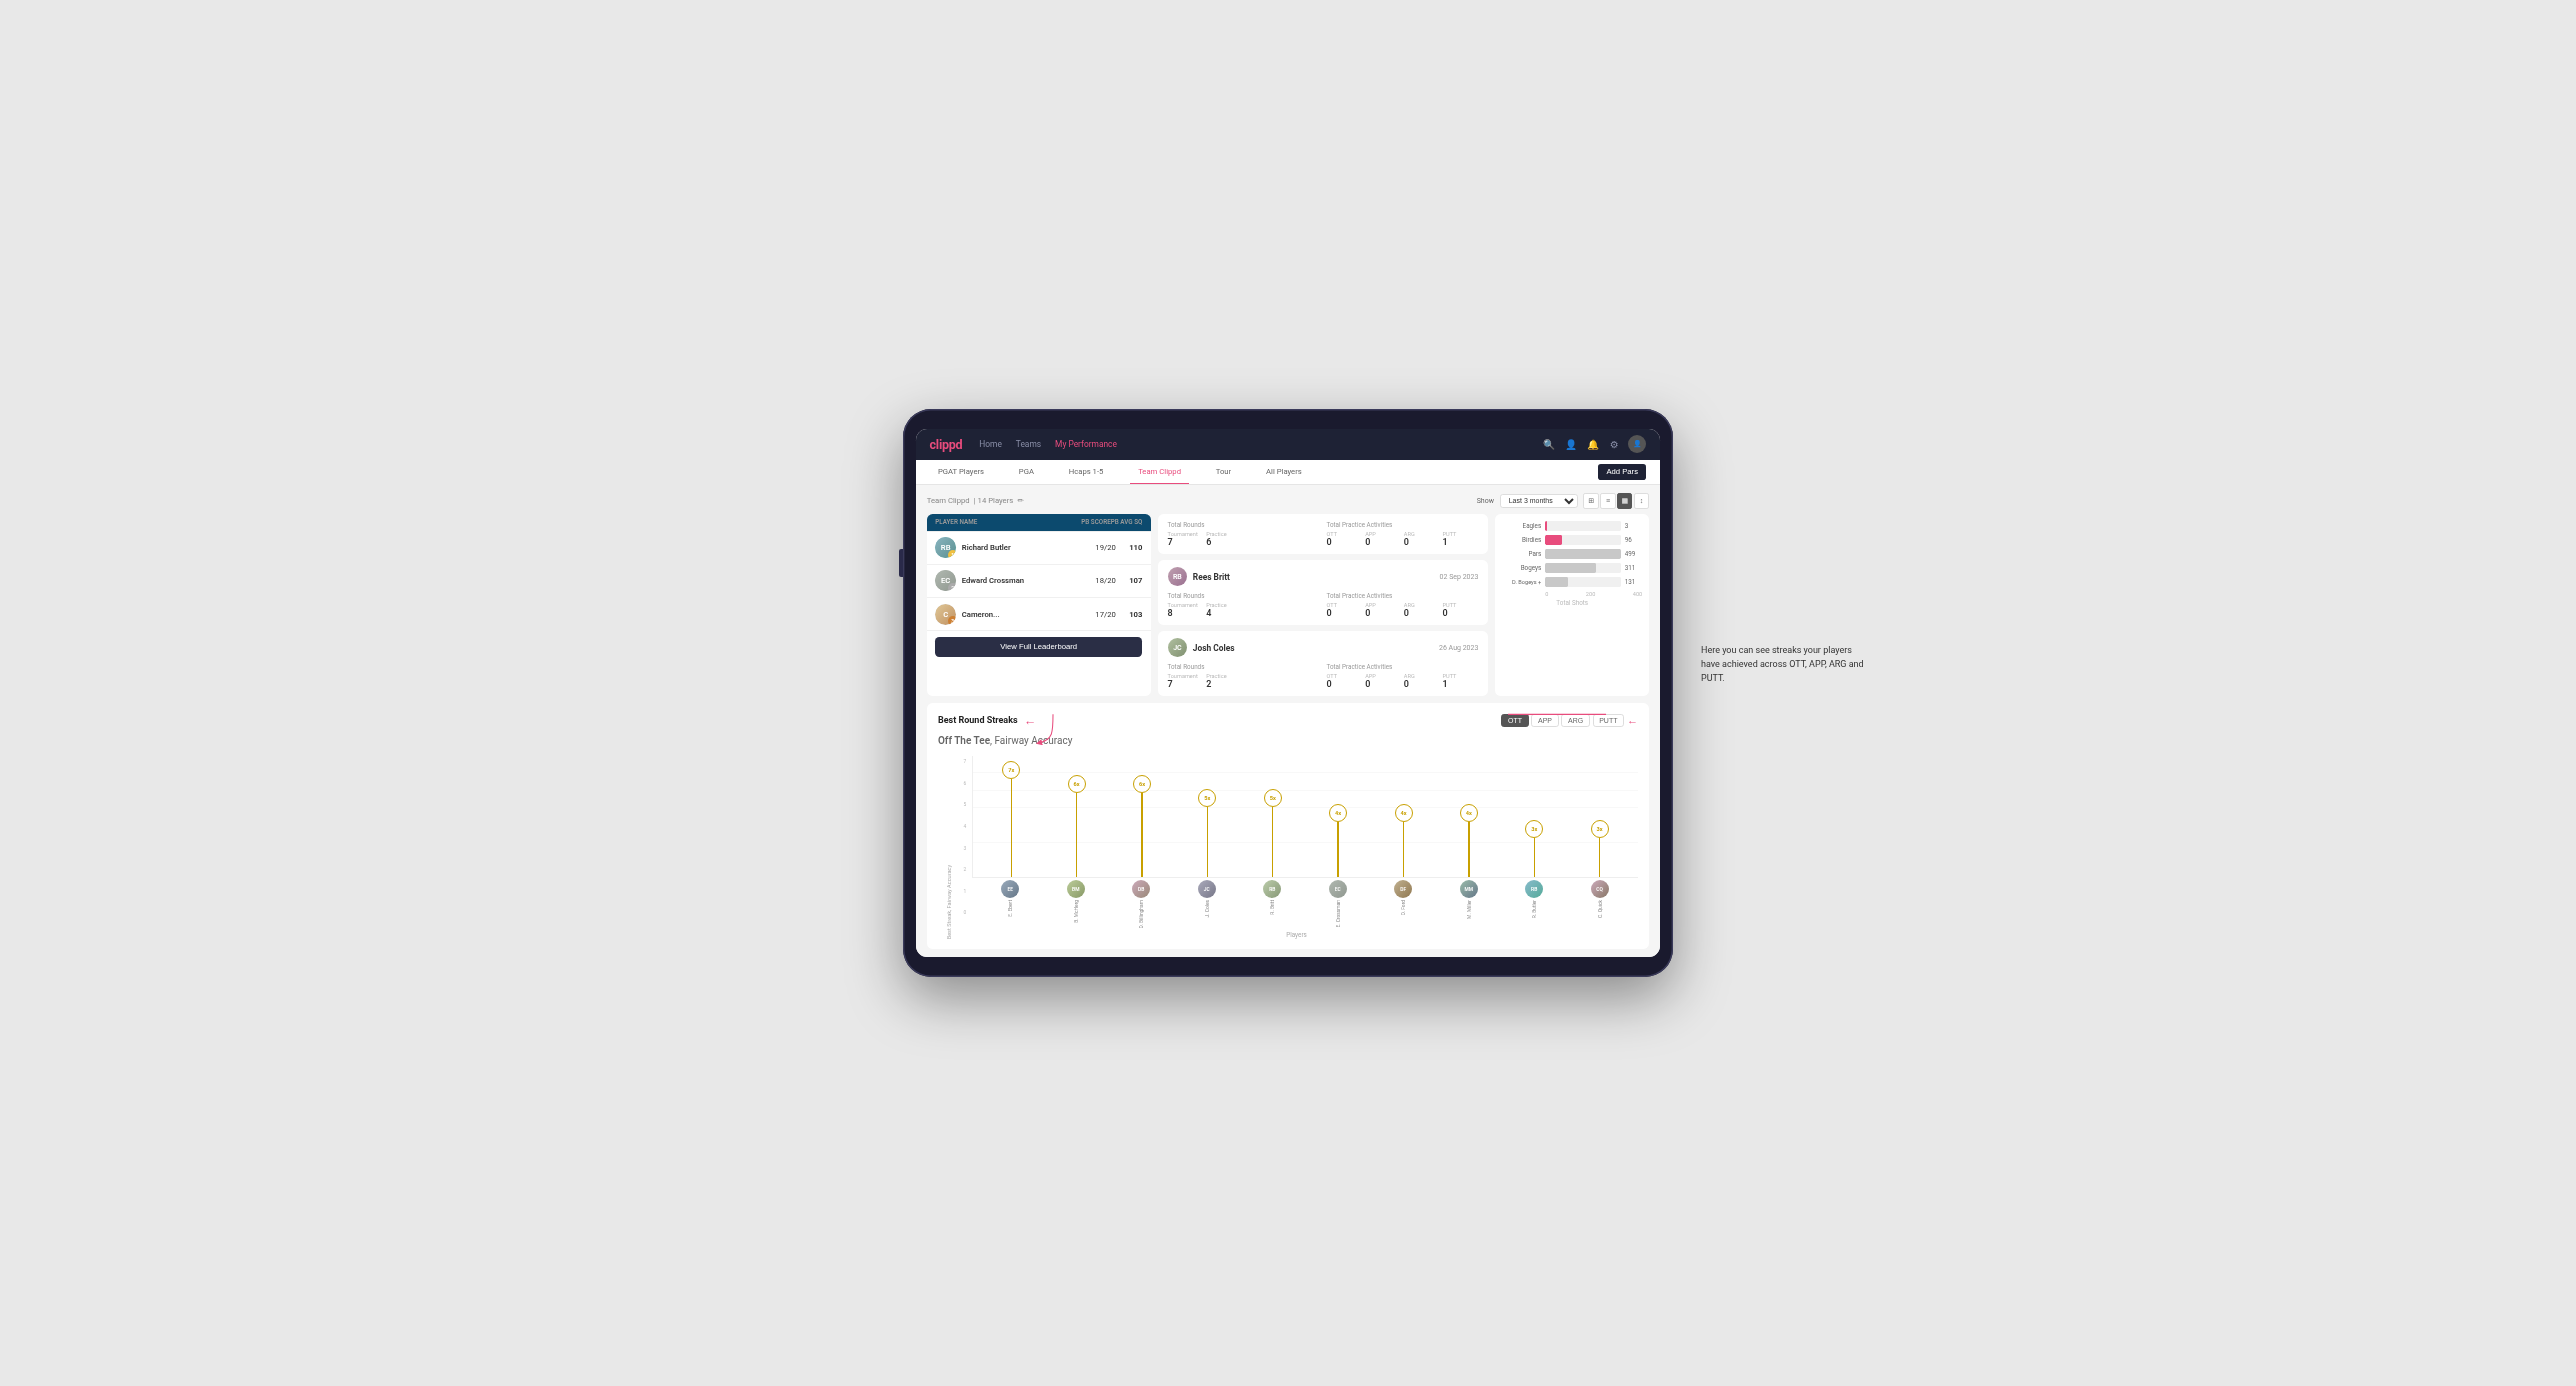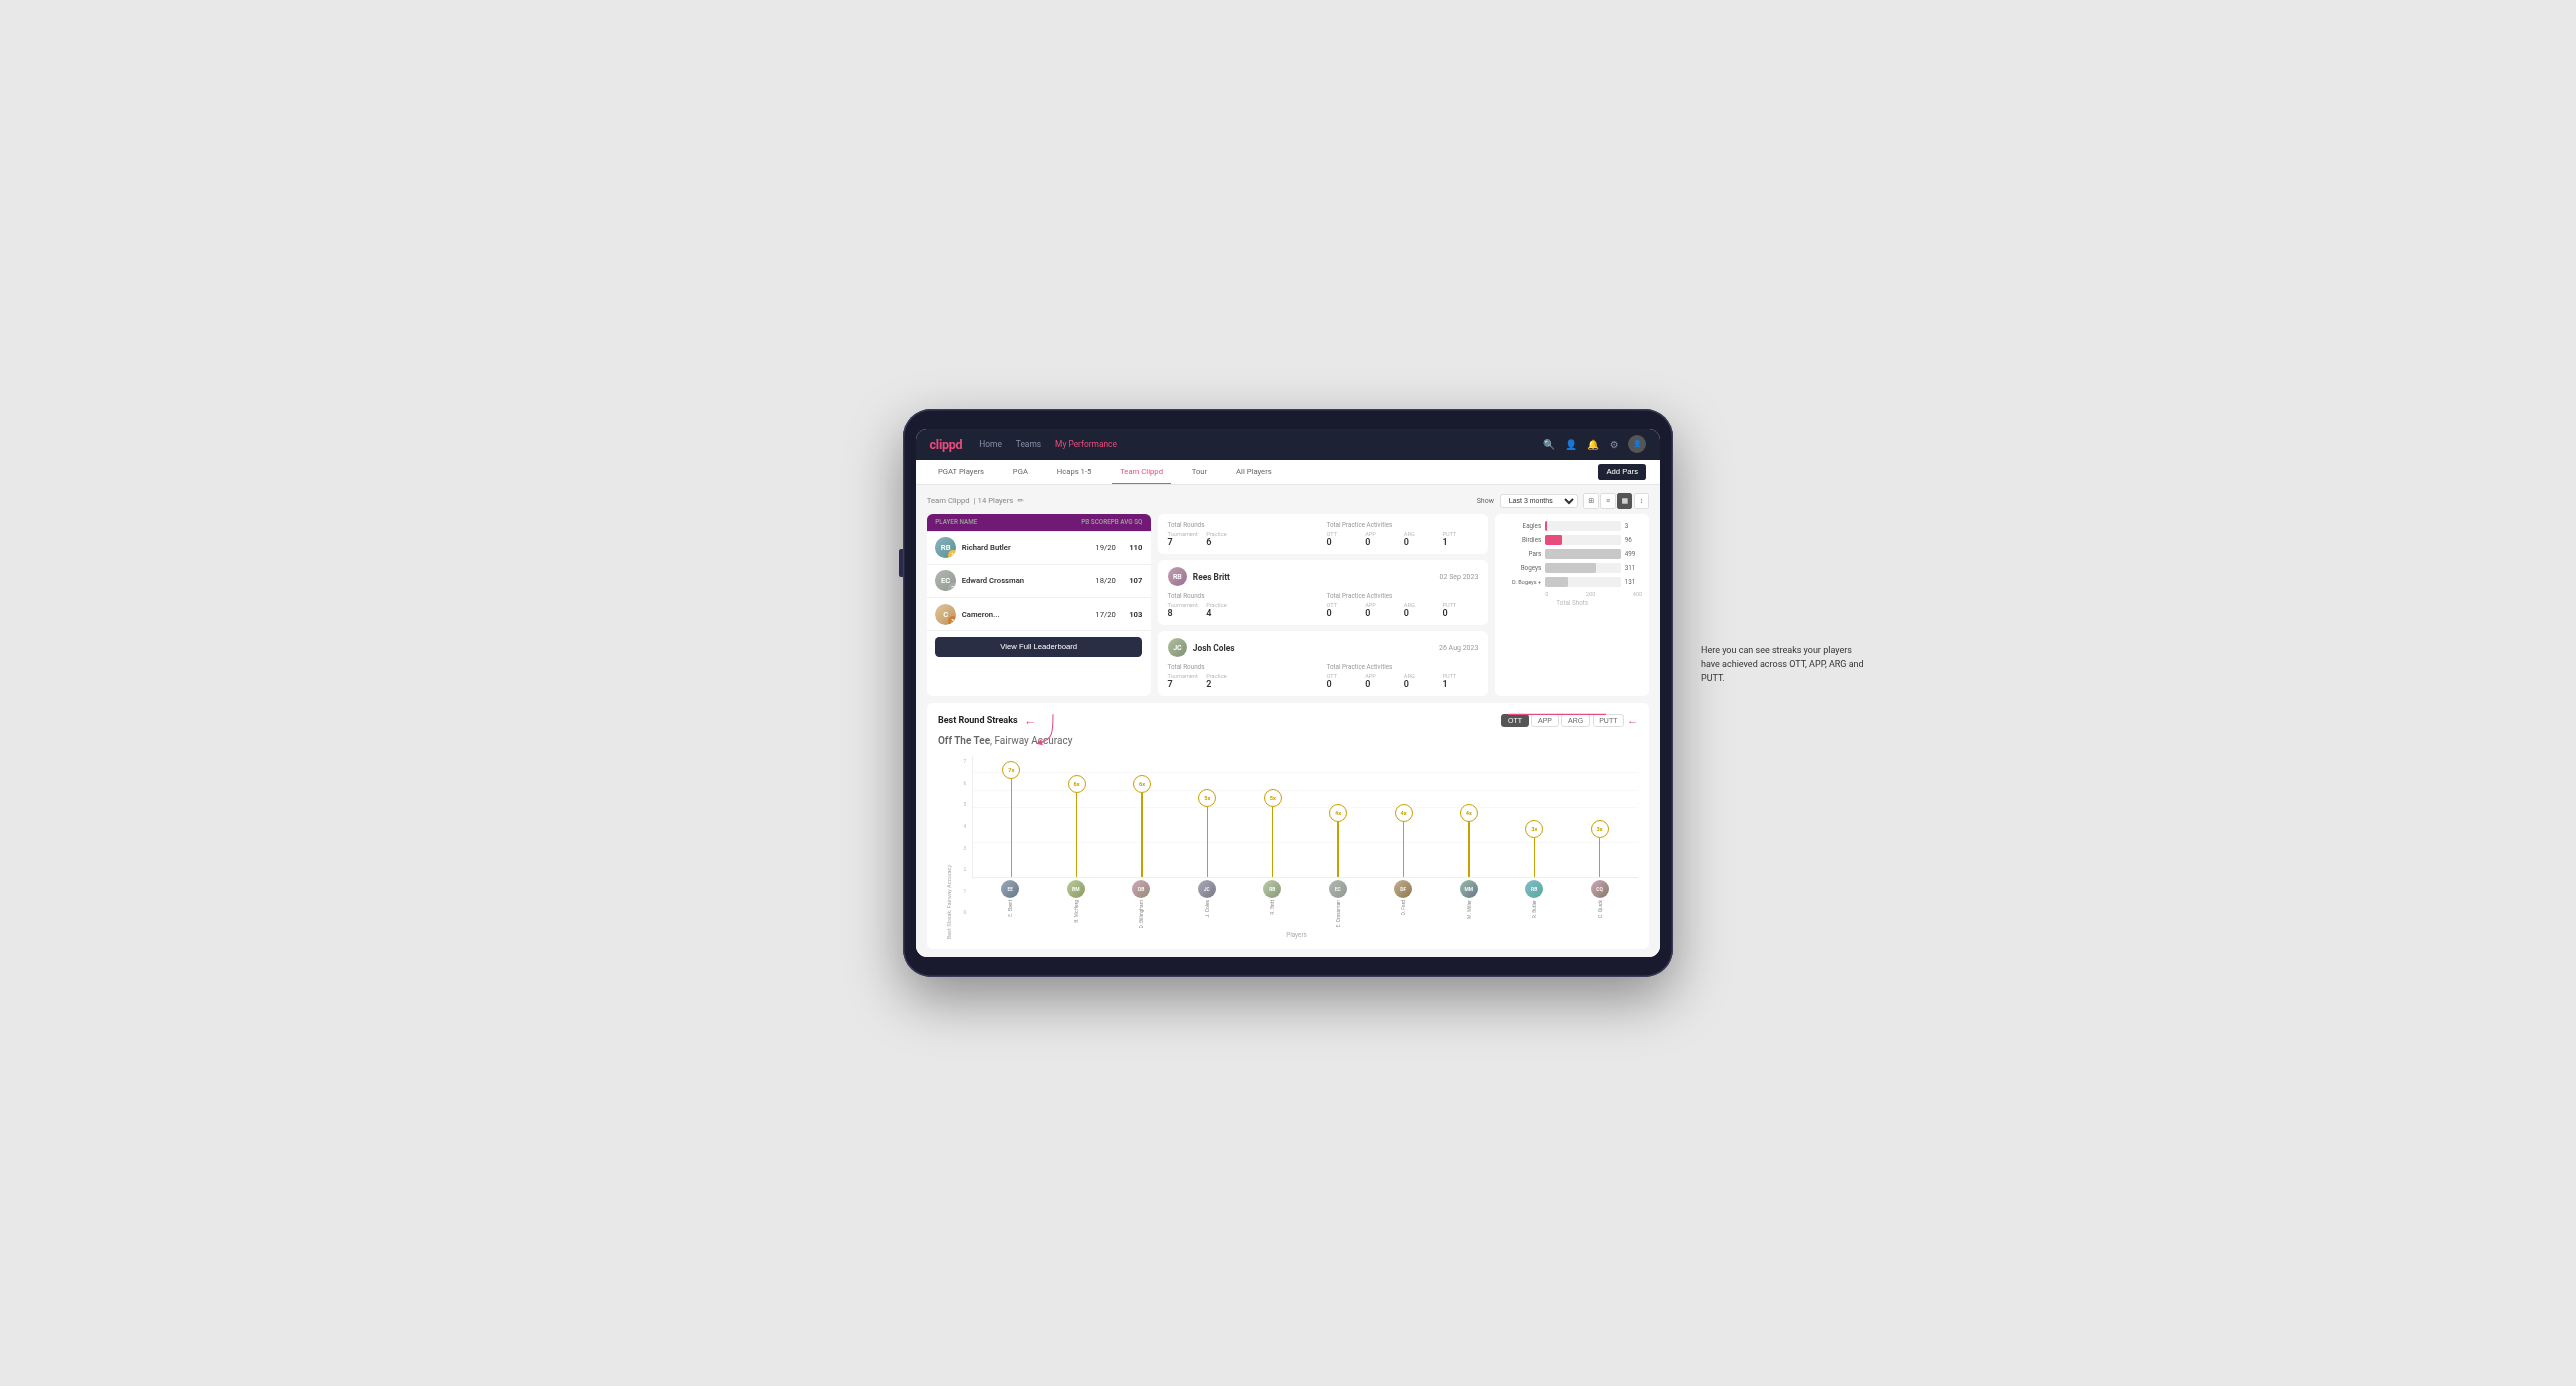--- a/index.html
+++ b/index.html
@@ -78,21 +78,21 @@
       font-size: 7px;
     }
     
     .sub-nav {
       background: #fff;
       display: flex;
       align-items: center;
       padding: 0 14px;
       border-bottom: 0.7px solid #e5e5e5;
       height: 25px;
-      gap: 12px;
+      gap: 18px;
     }
     .sub-nav-link {
       font-size: 7.7px;
       color: #666;
       padding: 0 8.4px;
       height: 100%;
       display: flex;
       align-items: center;
       cursor: pointer;
       border-bottom: 1.4px solid transparent;
@@ -178,21 +178,21 @@
     
     .left-panel {
       background: #fff;
       border-radius: 5.6px;
       overflow: hidden;
     }
     .table-header {
       display: grid;
       grid-template-columns: 1fr auto auto;
       padding: 4.2px 8.4px;
-      background: #701a75;
+      background: #0c4a6e;
       border-bottom: 0.7px solid #eee;
     }
     .table-header span {
       font-size: 6.3px;
       color: #999;
       font-weight: 600;
       text-transform: uppercase;
     }
     .player-row {
       display: grid;

